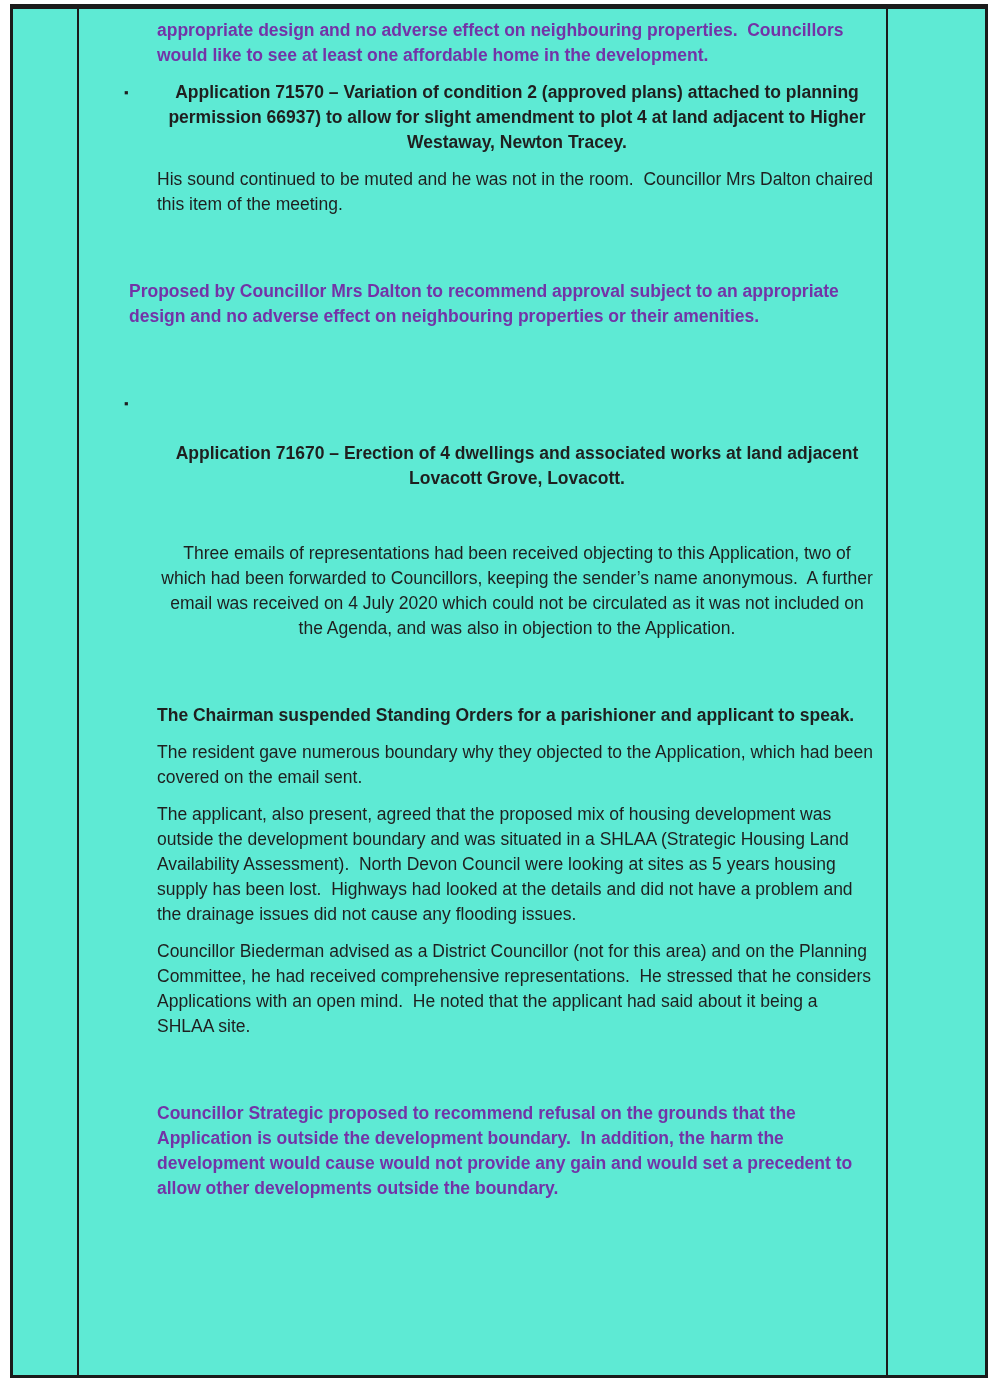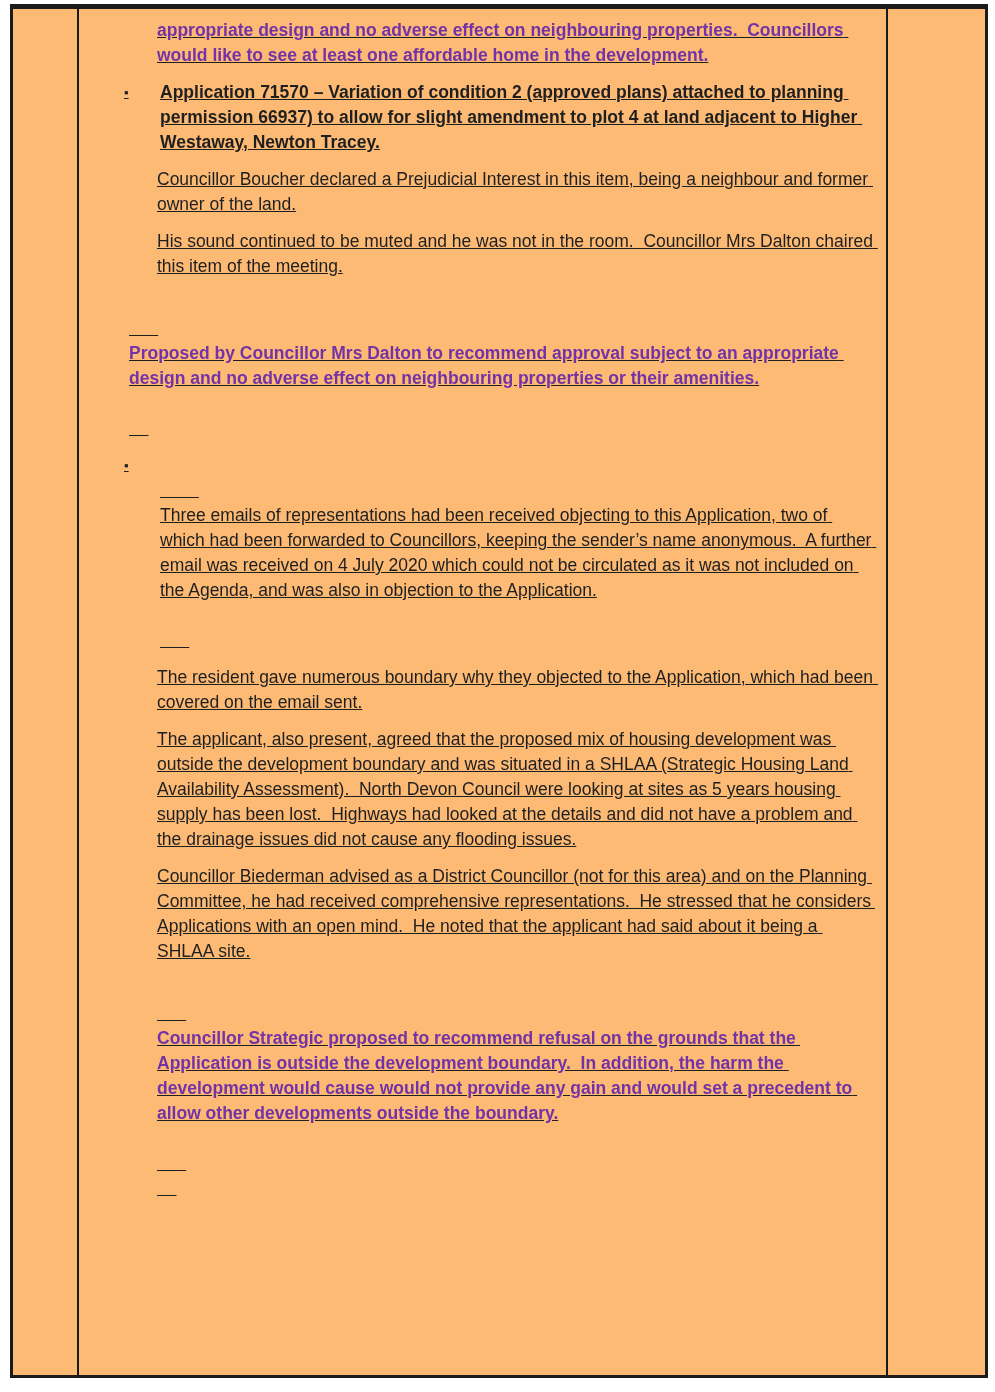--- a/index.html
+++ b/index.html
@@ -15,22 +15,21 @@
     font-family:"Liberation Sans", sans-serif;
     color:var(--ink);
   }
   .minutes-table{
     position:absolute;left:10px;top:4px;
     width:978px;height:1374px;
     display:flex;
     border:3px solid var(--line);
     border-top-width:5px;
     box-sizing:border-box;
-    background:#fdba74;
-    text-decoration:underline;
+    background:#5eead4;
   }
   .col{box-sizing:border-box;}
   .col-left{width:66px;flex:none;border-right:2px solid var(--line);}
   .col-right{width:99px;flex:none;border-left:2px solid var(--line);}
   .col-main{flex:1;padding:9px 12px 0 42px;overflow:hidden;}
 
   .para{
     margin:0 0 12px 36px;
     font-size:17.5px;line-height:25px;
     white-space:pre-wrap;
@@ -39,20 +38,21 @@
   .marker{
     width:36px;flex:none;
     font-size:17.5px;line-height:25px;
     font-weight:bold;
   }
   .bullet-glyph{font-size:13px;line-height:25px;padding-left:3px;font-weight:normal;}
   .bi-body{
     flex:1;
     font-size:17.5px;line-height:25px;
     white-space:pre-wrap;
+    text-align:center;
   }
   .bold{font-weight:bold;}
   .purple{color:var(--purple);font-weight:bold;}
   .line{display:block;}
   .mt8{margin-top:8px;}
   .mt10{margin-top:10px;margin-left:8px;}
   .mt12{margin-top:12px;}
 </style>
 </head>
 <body style="background: rgb(255, 255, 255);">
@@ -62,35 +62,36 @@
 
   <div class="col col-main">
 
     <p class="para purple">appropriate design and no adverse effect on neighbouring properties.  Councillors would like to see at least one affordable home in the development.</p>
 
     <div class="bullet-item">
       <span class="marker bullet-glyph">▪</span>
       <div class="bi-body bold">Application 71570 – Variation of condition 2 (approved plans) attached to planning permission 66937) to allow for slight amendment to plot 4 at land adjacent to Higher Westaway, Newton Tracey.</div>
     </div>
 
-    <p class="para">Councillor Boucher declared a Prejudicial Interest in this item, being a neighbour and former owner of the land.</p>
 
     <p class="para">His sound continued to be muted and he was not in the room.  Councillor Mrs Dalton chaired this item of the meeting.</p>
 
     <div class="para purple mt10">
       <span class="line">Proposed by Councillor Mrs Dalton to recommend approval subject to an appropriate design and no adverse effect on neighbouring properties or their amenities.</span>
     </div>
 
     <div class="bullet-item">
       <span class="marker bullet-glyph">▪</span>
       <div class="bi-body">
+        <span class="line bold">Application 71670 – Erection of 4 dwellings and associated works at land adjacent Lovacott Grove, Lovacott.</span>
         <span class="line">Three emails of representations had been received objecting to this Application, two of which had been forwarded to Councillors, keeping the sender’s name anonymous.  A further email was received on 4 July 2020 which could not be circulated as it was not included on the Agenda, and was also in objection to the Application.</span>
       </div>
     </div>
 
+    <p class="para bold">The Chairman suspended Standing Orders for a parishioner and applicant to speak.</p>
 
     <p class="para mt8">The resident gave numerous boundary why they objected to the Application, which had been covered on the email sent.</p>
 
     <p class="para">The applicant, also present, agreed that the proposed mix of housing development was outside the development boundary and was situated in a SHLAA (Strategic Housing Land Availability Assessment).  North Devon Council were looking at sites as 5 years housing supply has been lost.  Highways had looked at the details and did not have a problem and the drainage issues did not cause any flooding issues.</p>
 
 
     <p class="para mt8">Councillor Biederman advised as a District Councillor (not for this area) and on the Planning Committee, he had received comprehensive representations.  He stressed that he considers Applications with an open mind.  He noted that the applicant had said about it being a SHLAA site.</p>
 
     <div class="para purple mt12">
       <span class="line">Councillor Strategic proposed to recommend refusal on the grounds that the Application is outside the development boundary.  In addition, the harm the development would cause would not provide any gain and would set a precedent to allow other developments outside the boundary.</span>

